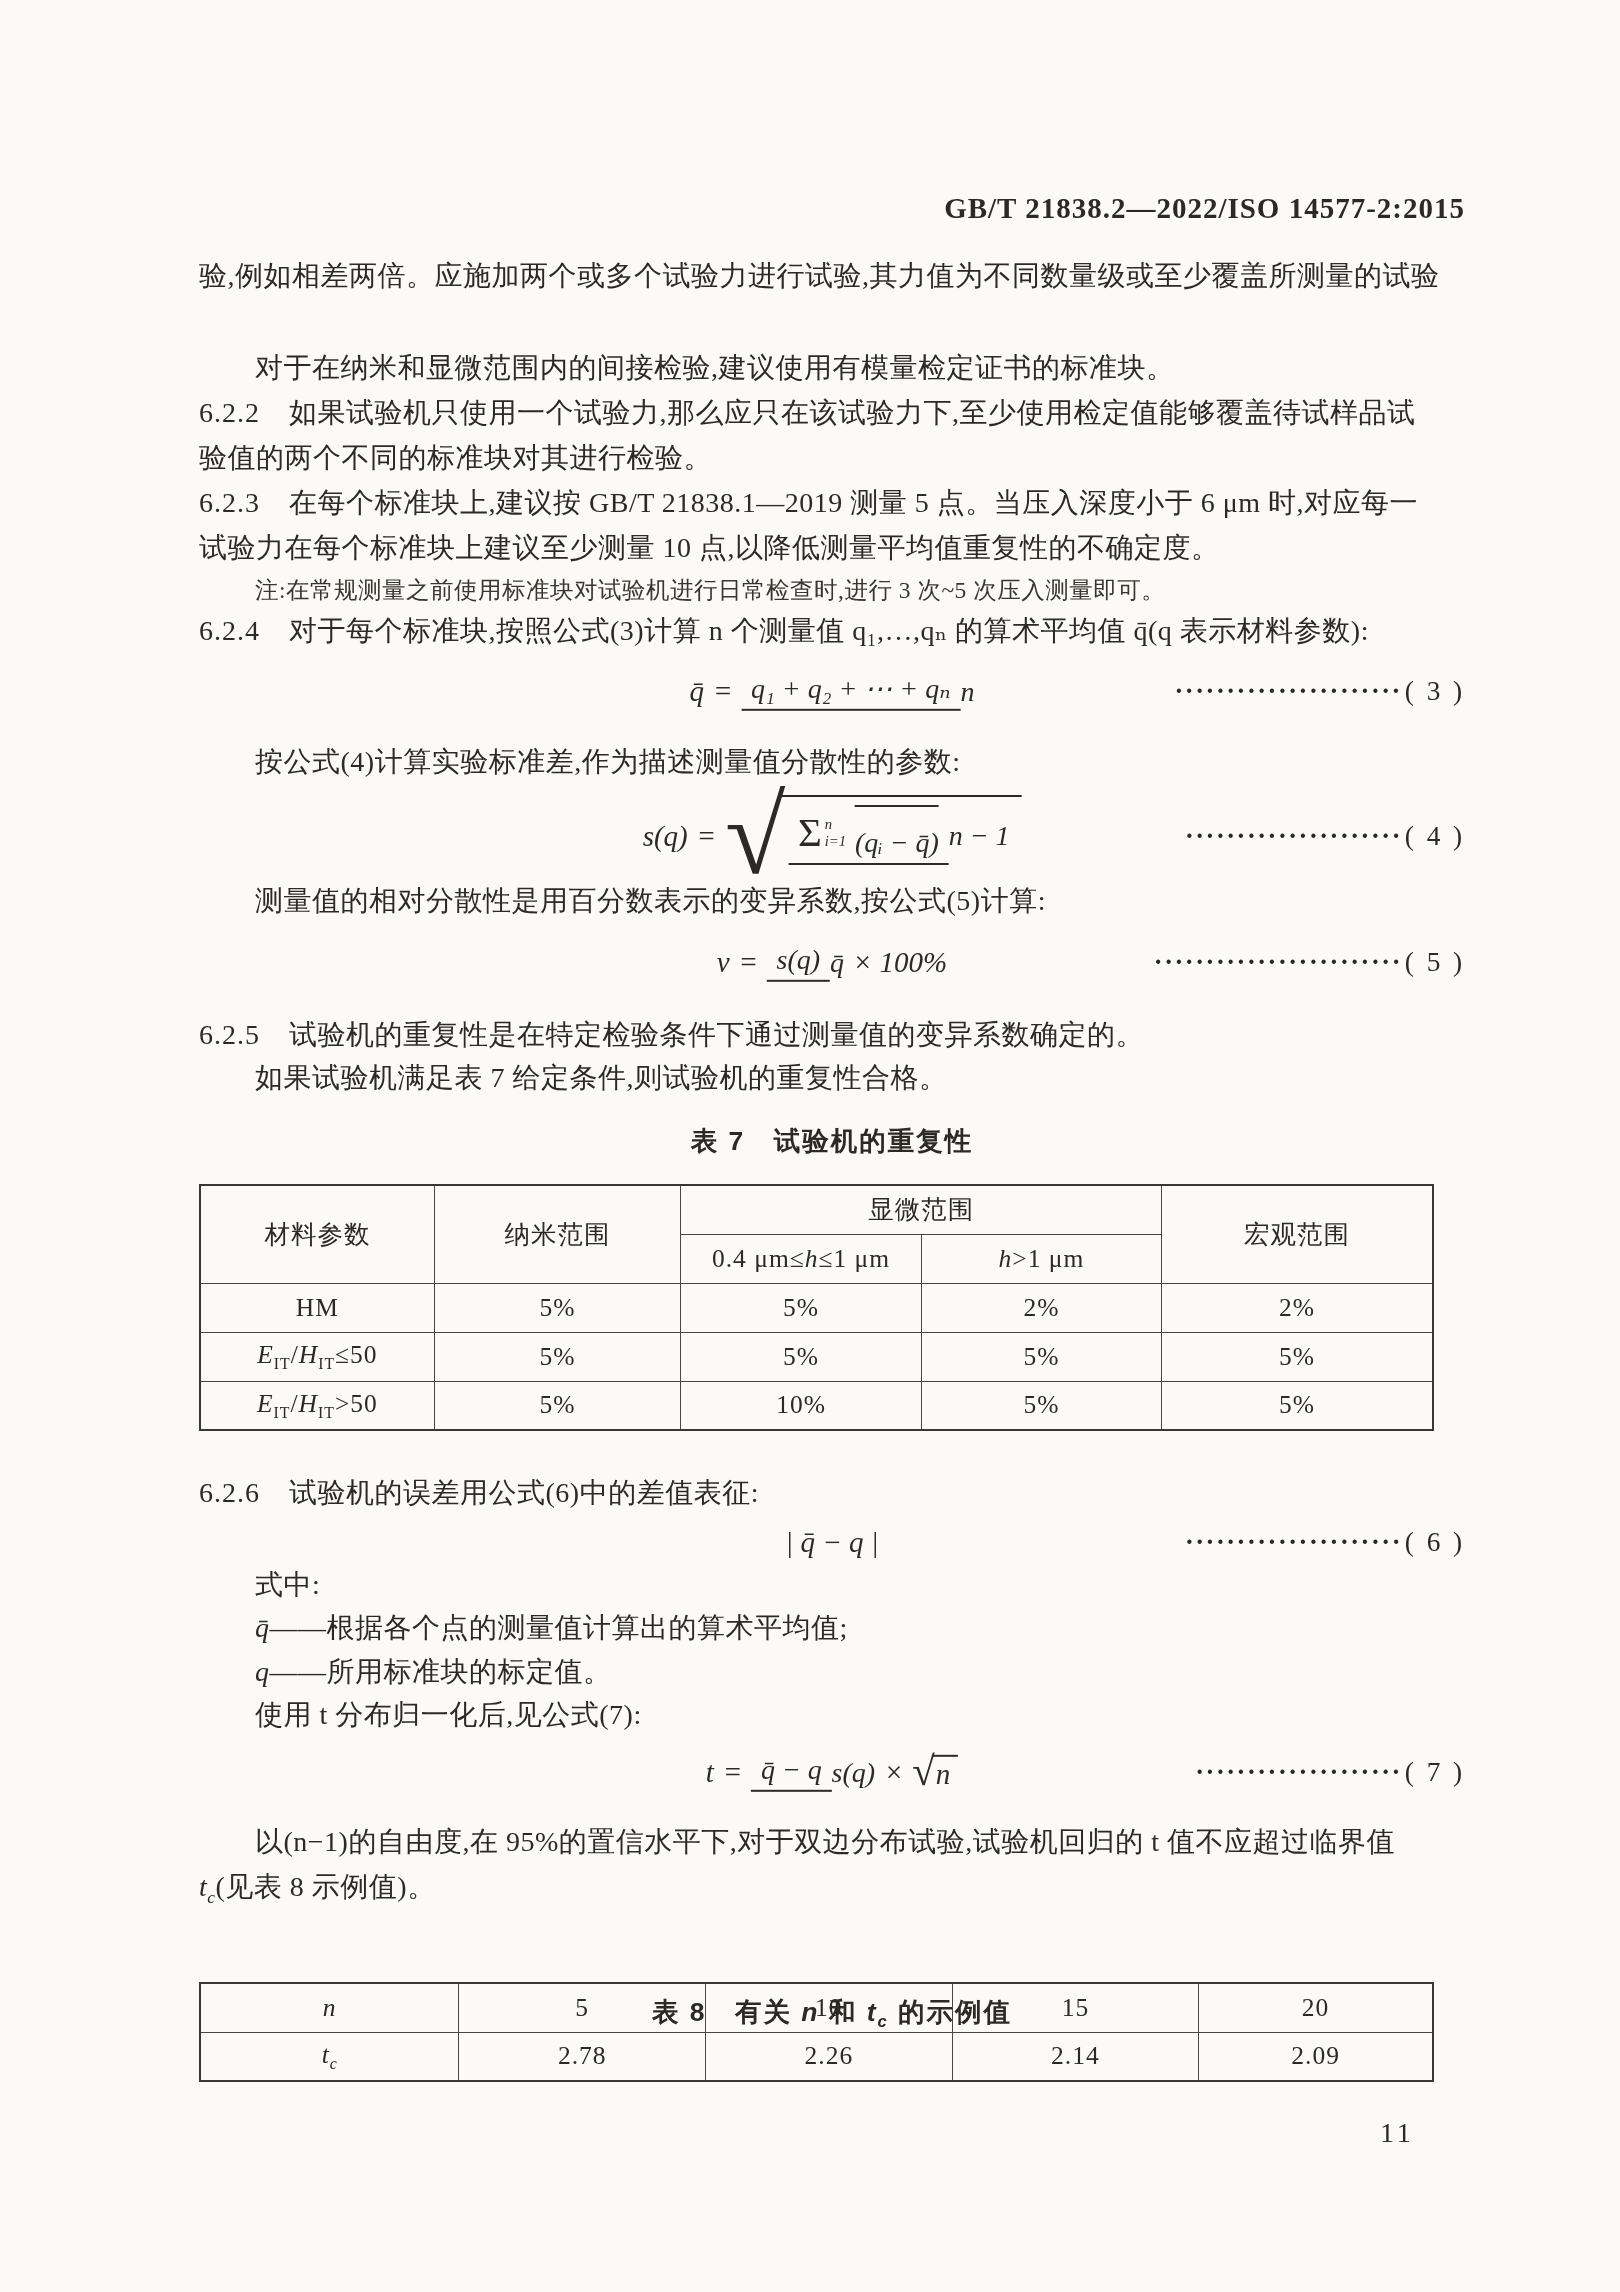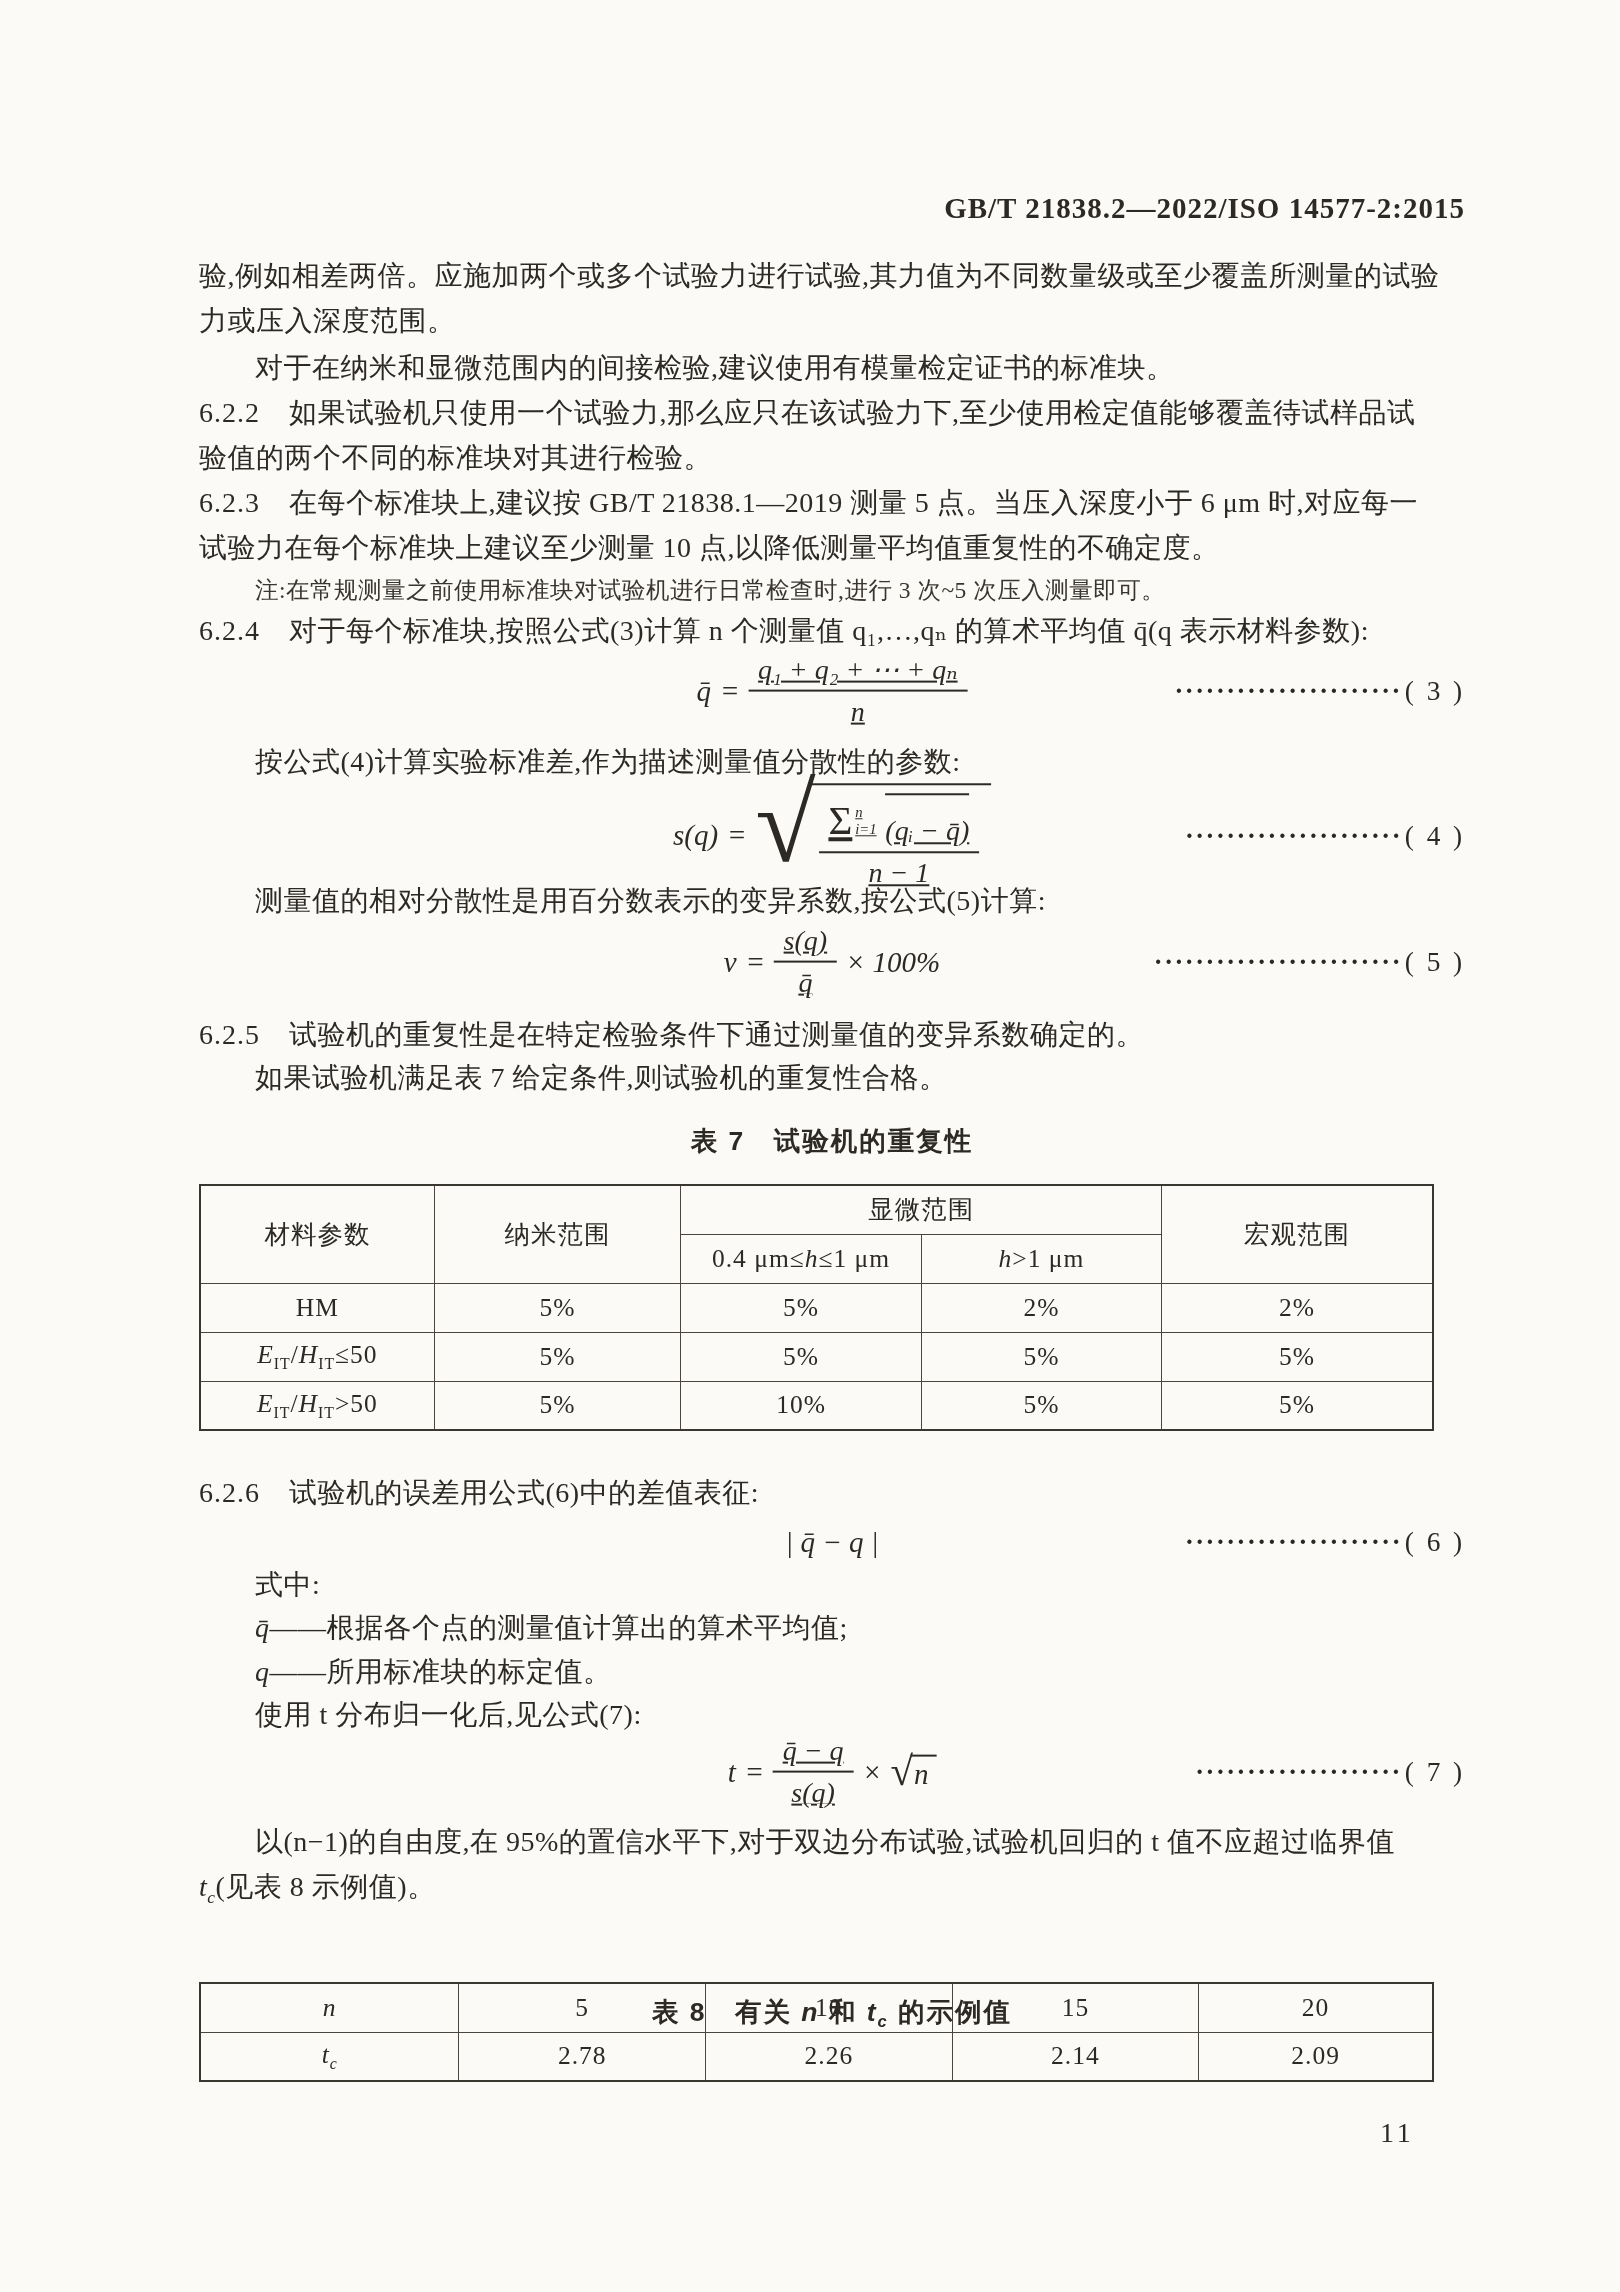--- a/index.html
+++ b/index.html
@@ -24,21 +24,21 @@
   
   .eqrow { position:absolute; left:199px; width:1266px; }
   .eq { position:absolute; left:50%; top:50%; transform:translate(-50%,-50%);
         display:flex; align-items:center; gap:8.8px; white-space:nowrap;
         font-style:italic; font-size:29px; }
   .eqtail { position:absolute; right:0; top:50%; transform:translateY(-50%);
             display:flex; align-items:center; }
   .lead { font-size:26.5px; font-weight:bold; letter-spacing:1.5px; line-height:1; color:#2b2archive823;
           color:#2b2823; }
   .eqno { font-size:27.4px; margin-left:2.9px; letter-spacing:2.9px; }
-  .frac { display:inline-flex; flex-direction:column; align-items:center; font-size:28px; line-height:1.3;text-decoration:underline; }
+  .frac { display:inline-flex; flex-direction:row; align-items:center; font-size:28px; line-height:1.3; }
   .frac > .num { padding:0 9.8px 2px; border-bottom:2.5px solid #2d2a26; display:inline-flex; align-items:center; gap:3.9px; }
   .frac > .den { padding-top:2px; }
   .sqrt { display:inline-flex; align-items:flex-start; }
   .rsym { font-style:normal; font-size:110px; line-height:0.8; margin-right:-4.9px; }
   .rbody { border-top:2.9px solid #2d2a26; margin-top:2.9px; padding:7.8px 11.8px 0 7.8px; }
   .sum { display:inline-flex; align-items:center; margin-right:4.9px; }
   .sigma { font-style:normal; font-size:41px; line-height:1; }
   .lims { display:inline-flex; flex-direction:column; align-items:flex-start;
           font-size:14.7px; line-height:1.15; margin-left:2.9px; font-style:italic; }
   .topbar { border-top:2px solid #2d2a26; padding-top:18px; }
@@ -57,21 +57,20 @@
                 height:49px; letter-spacing:1px; padding:2px 3.9px; }
   .pagenum { position:absolute; left:1380px; top:2117px; font-size:28px; letter-spacing:3.9px; }
 </style>
 </head>
 <body>
 
 <div class="blk right hdr" style="top:186px">GB/T 21838.2—2022/ISO 14577-2:2015</div>
 
 <div class="blk" style="top:253px">
   <div class="line">验,例如相差两倍。应施加两个或多个试验力进行试验,其力值为不同数量级或至少覆盖所测量的试验</div>
-  <div class="line">力或压入深度范围。</div>
 </div>
 
 <div class="blk ind" style="top:345px">对于在纳米和显微范围内的间接检验,建议使用有模量检定证书的标准块。</div>
 
 <div class="blk" style="top:390px">
   <div class="line"><span class="secnum">6.2.2</span><span>如果试验机只使用一个试验力,那么应只在该试验力下,至少使用检定值能够覆盖待试样品试</span></div>
   <div class="line">验值的两个不同的标准块对其进行检验。</div>
 </div>
 
 <div class="blk" style="top:480px">

